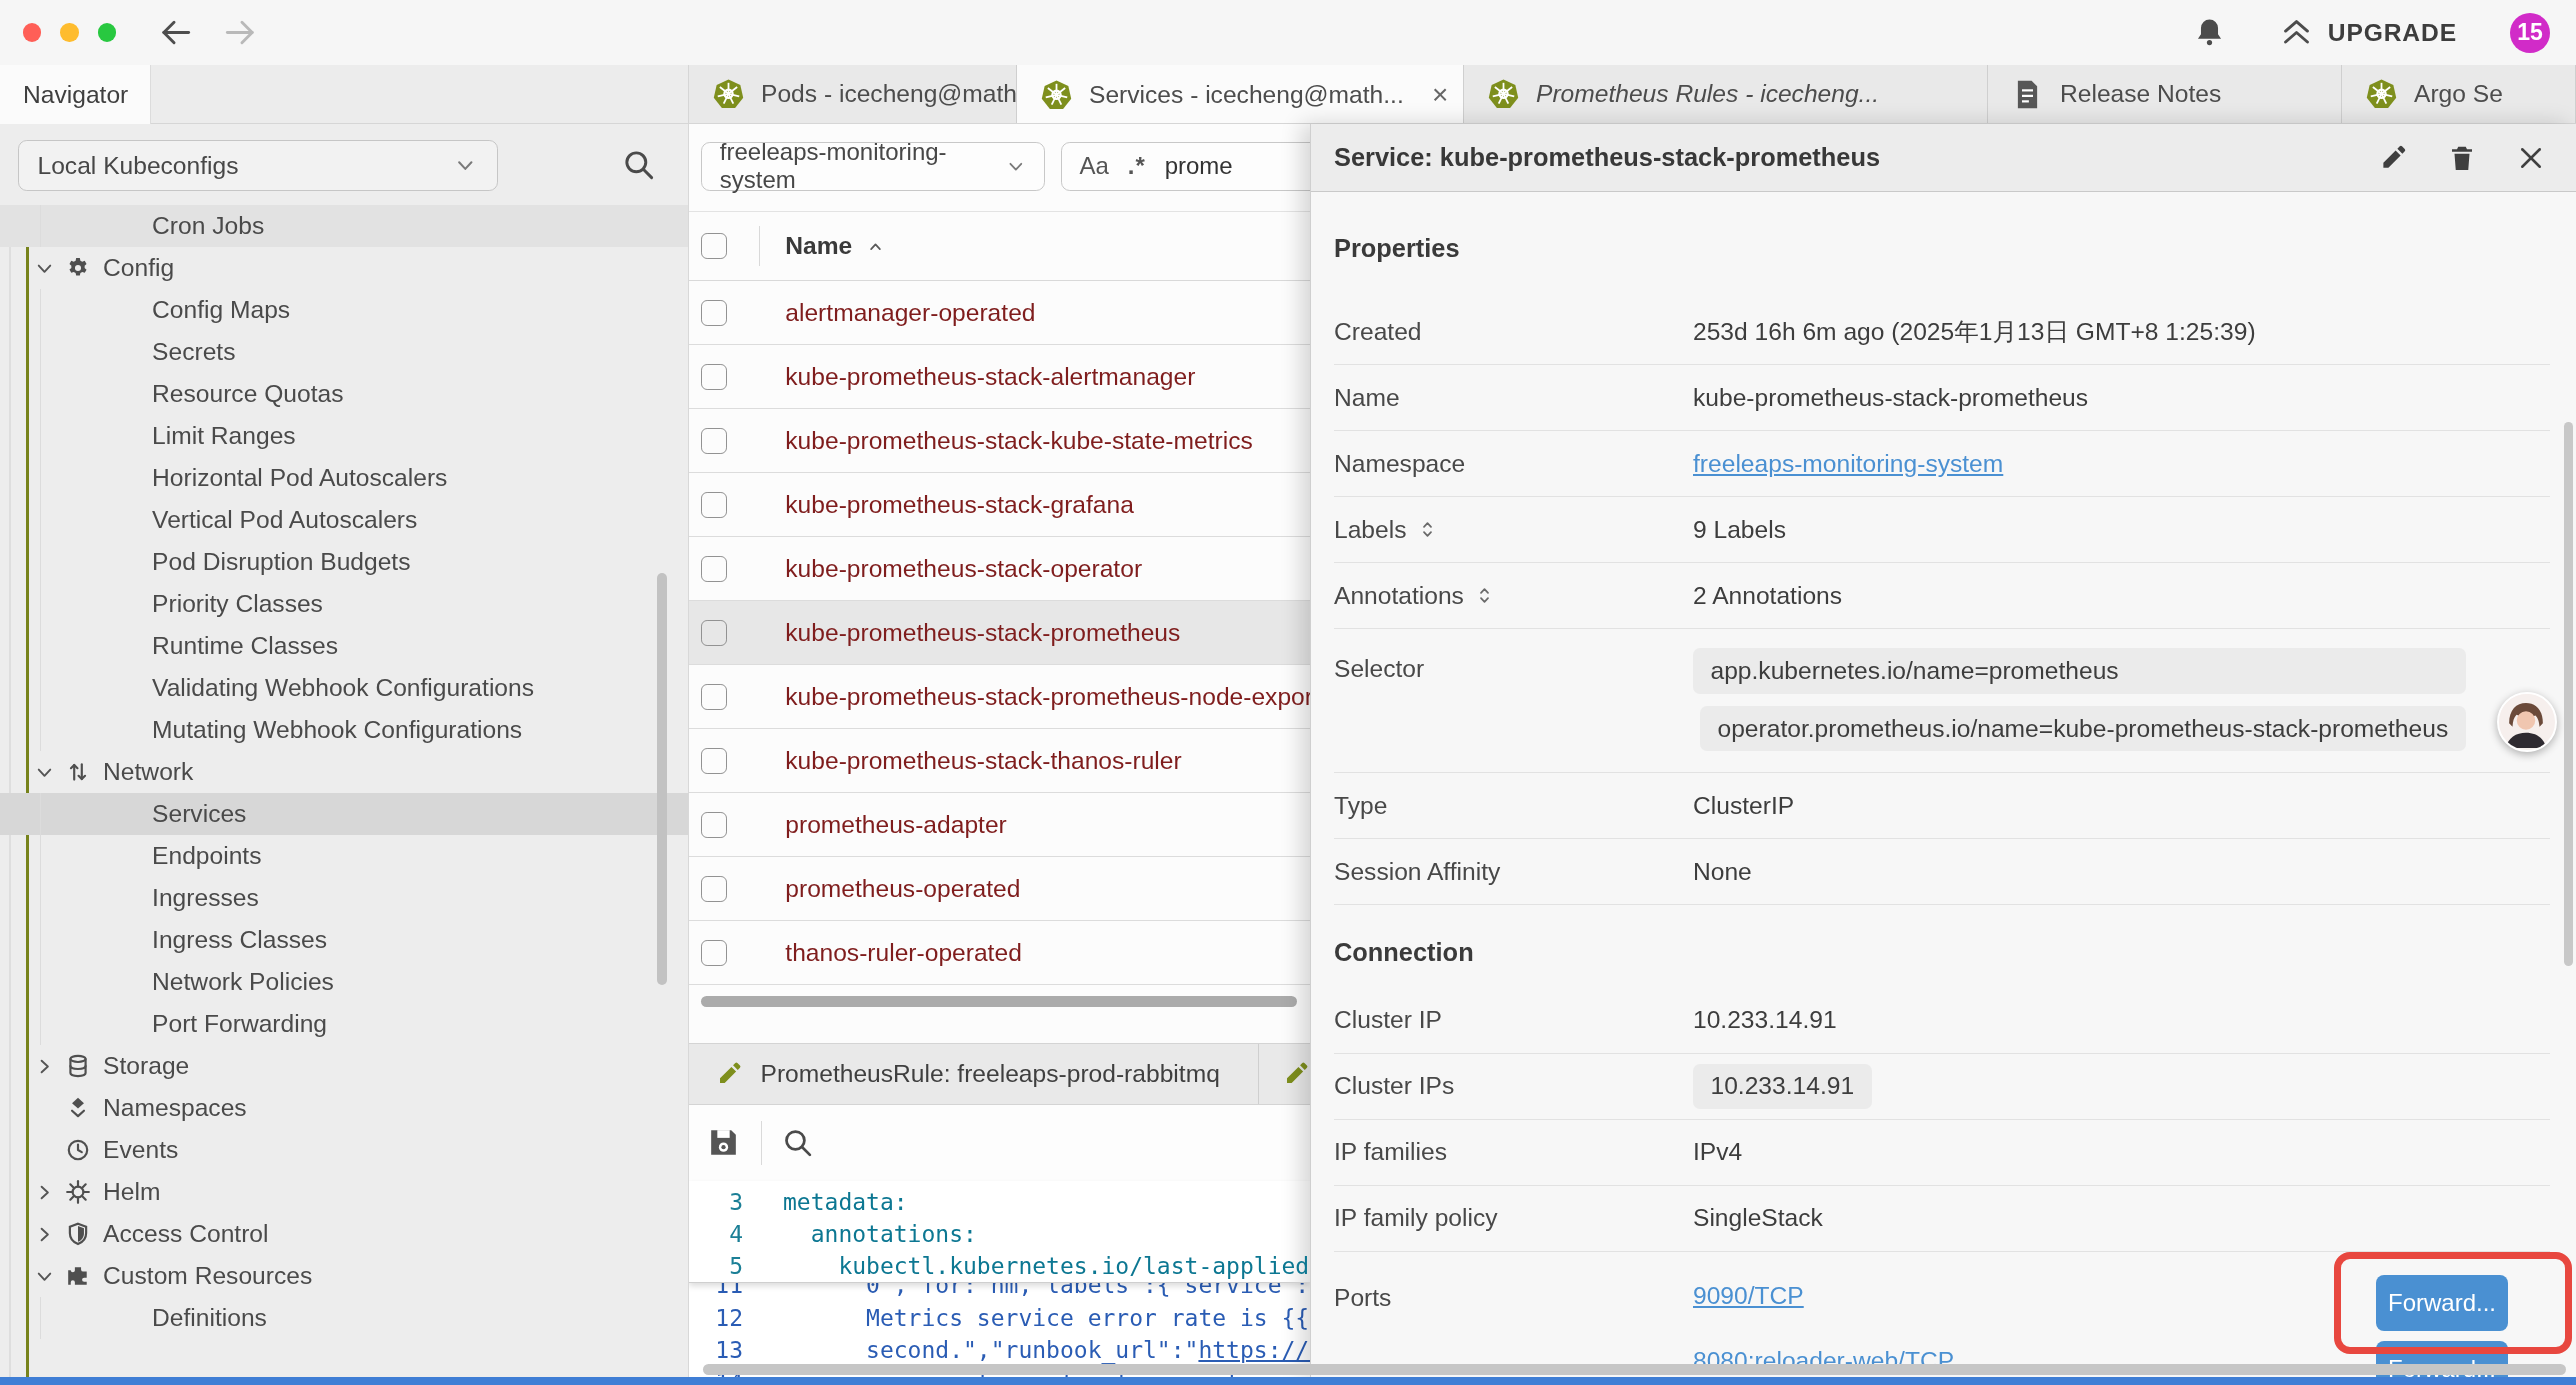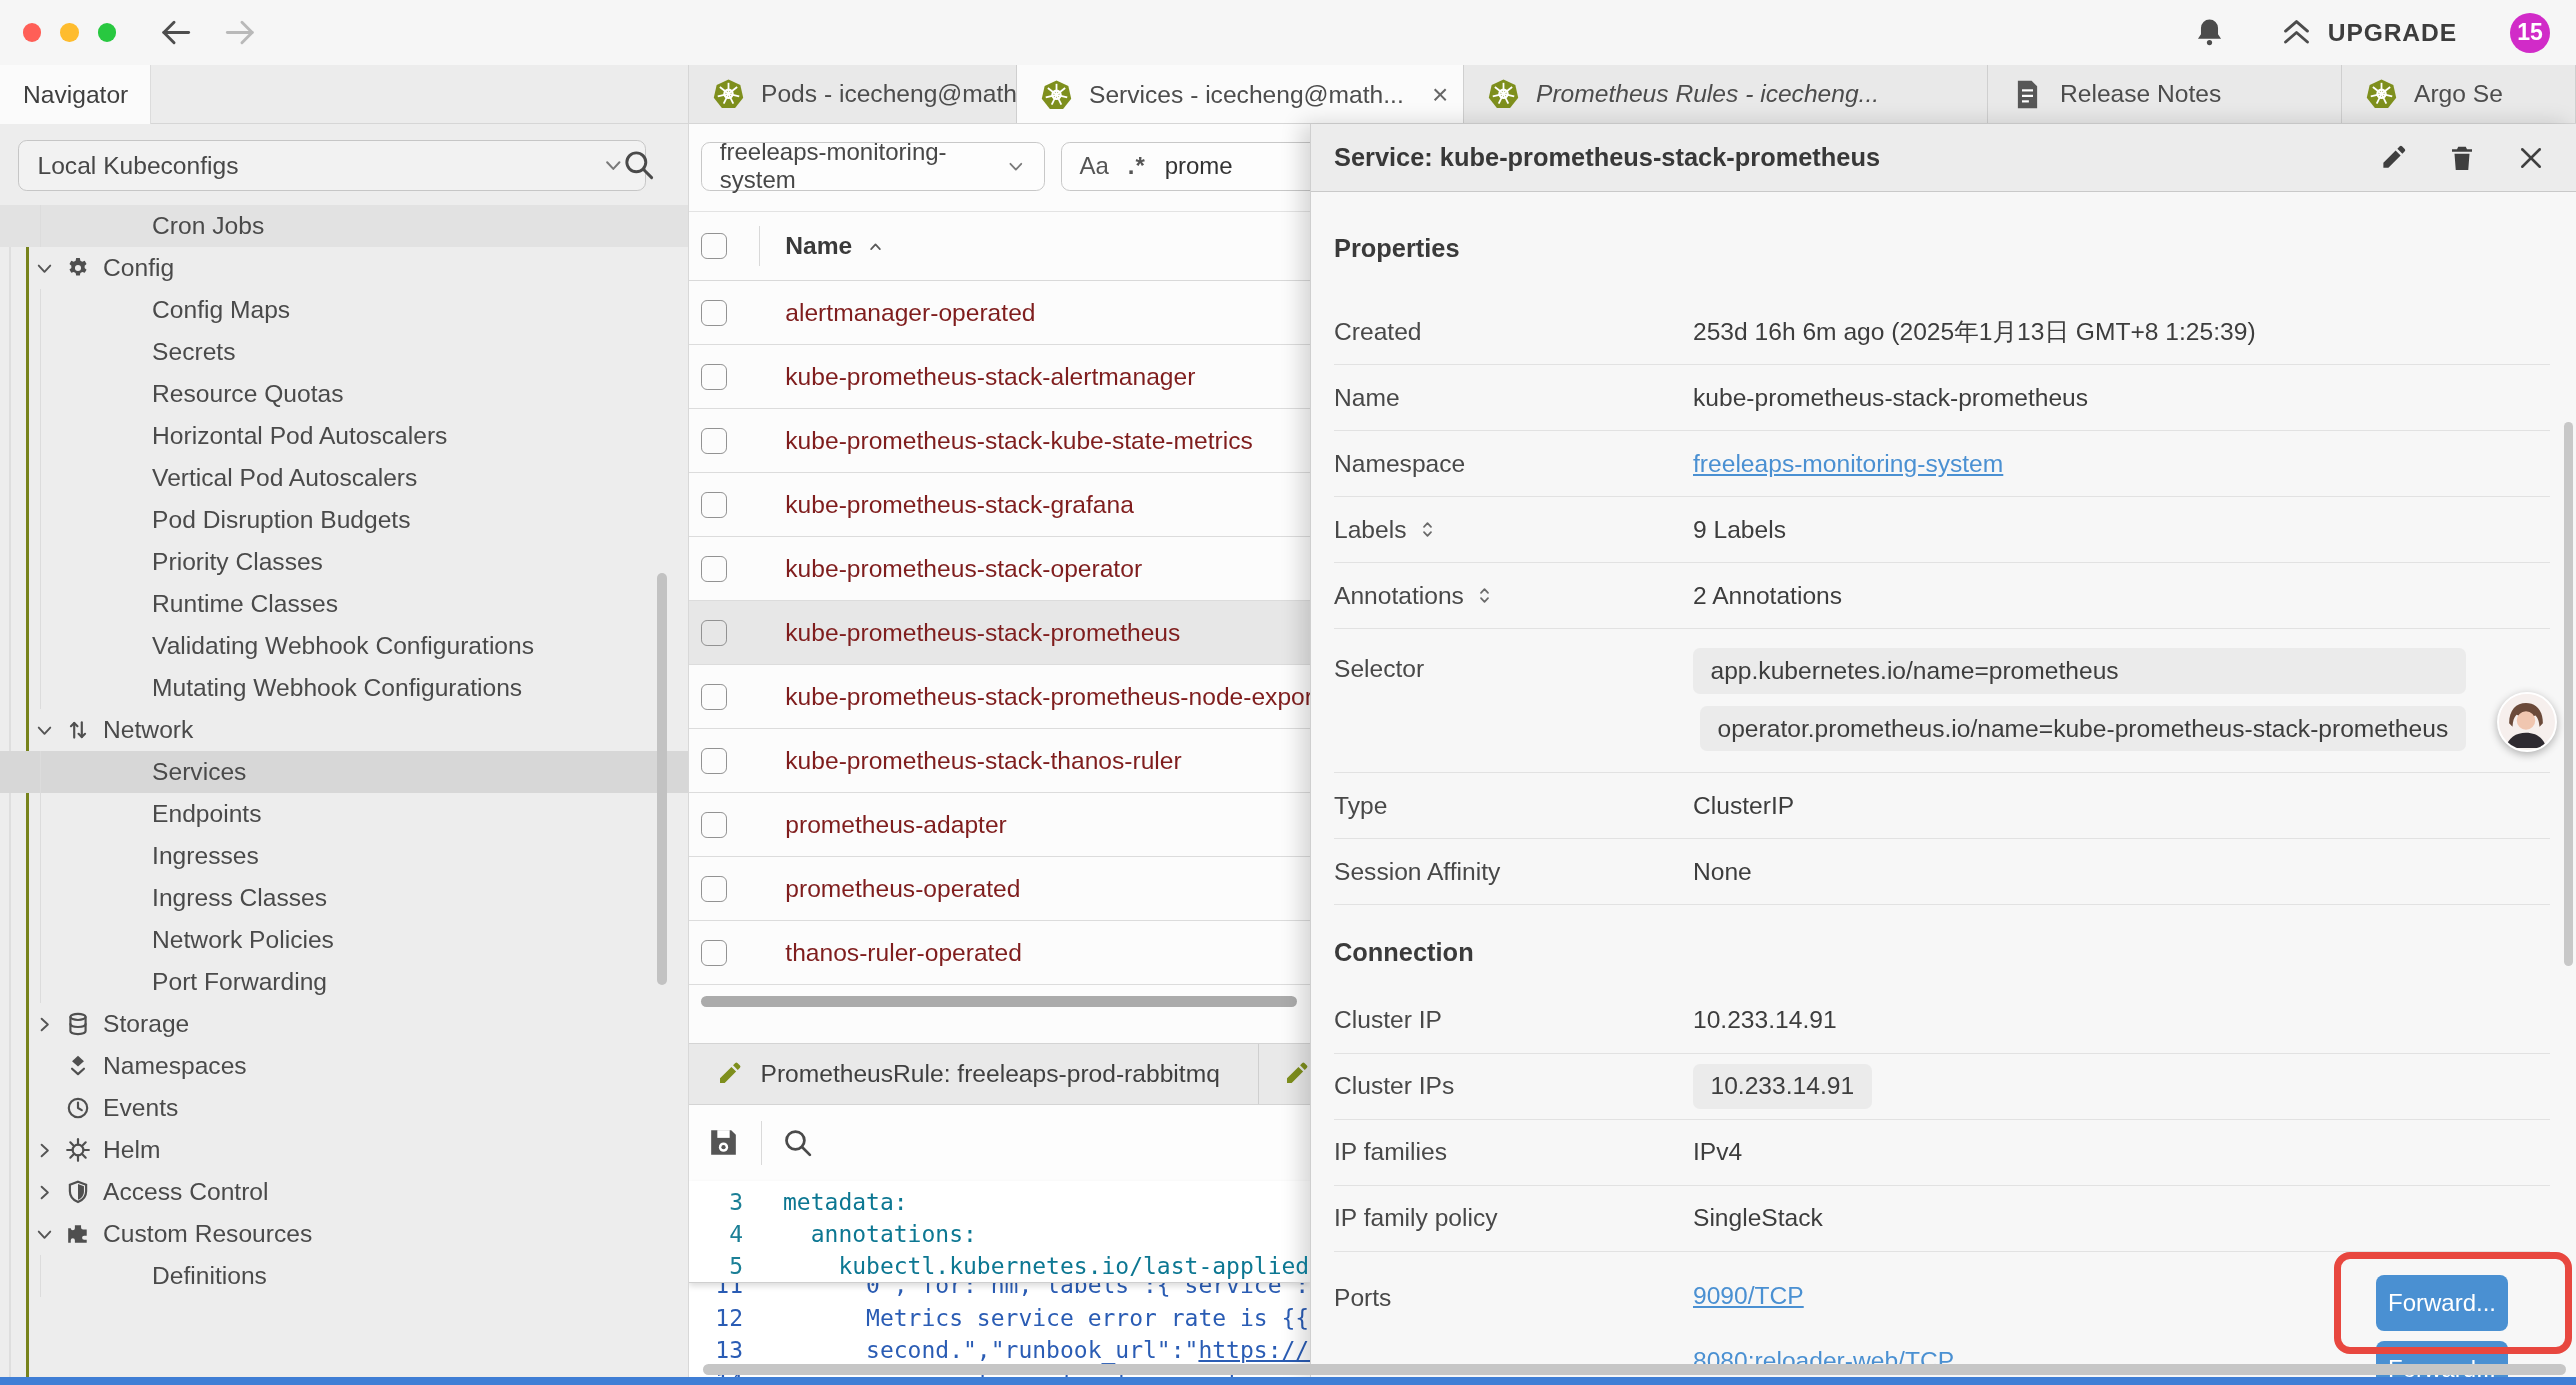--- a/index.html
+++ b/index.html
@@ -38,21 +38,21 @@
   .tab-ic { width:33px; height:33px; color:#7e8f1d; flex:none; }
   .tab.doc-tab .tab-ic { color:#575757; }
   .tab-close { font-size:28px; color:#666; margin-left:12.3px; }
 
   
   .main { position:absolute; left:0; top:124px; width:2576px; height:1254px; display:flex; }
 
   
   .sidebar { width:689px; height:100%; background:#ededed; border-right:0.9px solid #d8d8d8; position:relative; overflow:hidden; }
   .sb-controls { position:absolute; left:0; top:0; width:100%; height:81px; }
-  .kubeconfig-select { position:absolute; left:17.5px; top:16px; width:628px; height:51px; border:1.8px solid #c6c6c6; border-radius:8.8px; background:#f2f2f2; display:flex; align-items:center; padding:0 19px; font-size:24.6px; color:#474747; }
+  .kubeconfig-select { position:absolute; left:17.5px; top:16px; width:480px; height:51px; border:1.8px solid #c6c6c6; border-radius:8.8px; background:#f2f2f2; display:flex; align-items:center; padding:0 19px; font-size:24.6px; color:#474747; }
   .kubeconfig-select .sel-chev { margin-left:auto; width:24.6px; height:24.6px; color:#7a7a7a; }
   .sb-search { position:absolute; right:32px; top:23px; width:35px; height:35px; color:#4a4a4a; }
   .tree { position:absolute; left:0; top:81px; right:0; bottom:0; }
   .guide-a { position:absolute; left:8.8px; top:0; bottom:0; width:1.8px; background:#dedede; }
   .guide-olive { position:absolute; left:26px; top:0; bottom:0; width:2.6px; background:#77831c; }
   .t-row { position:relative; height:42px; display:flex; align-items:center; font-size:24.6px; color:#4a4a4a; white-space:nowrap; }
   .t-row.group { padding-left:33px; }
   .t-row.child { padding-left:82px; }
   .t-row.child::before { content:''; position:absolute; left:40px; top:0; bottom:0; border-left:1.8px solid #dcdcdc; }
   .t-row.selected { background:#d7d7d7; }
@@ -405,20 +405,29 @@
         <div class="t-row child">
           <svg class="ic t-chev" style="visibility: hidden;" viewBox="0 0 26 26" width="23" height="23">
             <use href="#i-chevron-down"></use>
           </svg>
           <svg class="ic t-ic" style="visibility: hidden;" viewBox="0 0 30 30" width="26" height="26">
             <use href="#i-gear"></use>
           </svg>
           <span>Resource Quotas</span>
         </div>
 
+        <div class="t-row child">
+          <svg class="ic t-chev" style="visibility: hidden;" viewBox="0 0 26 26" width="23" height="23">
+            <use href="#i-chevron-down"></use>
+          </svg>
+          <svg class="ic t-ic" style="visibility: hidden;" viewBox="0 0 30 30" width="26" height="26">
+            <use href="#i-gear"></use>
+          </svg>
+          <span>Limit Ranges</span>
+        </div>
 
         <div class="t-row child">
           <svg class="ic t-chev" style="visibility: hidden;" viewBox="0 0 26 26" width="23" height="23">
             <use href="#i-chevron-down"></use>
           </svg>
           <svg class="ic t-ic" style="visibility: hidden;" viewBox="0 0 30 30" width="26" height="26">
             <use href="#i-gear"></use>
           </svg>
           <span>Horizontal Pod Autoscalers</span>
         </div>

